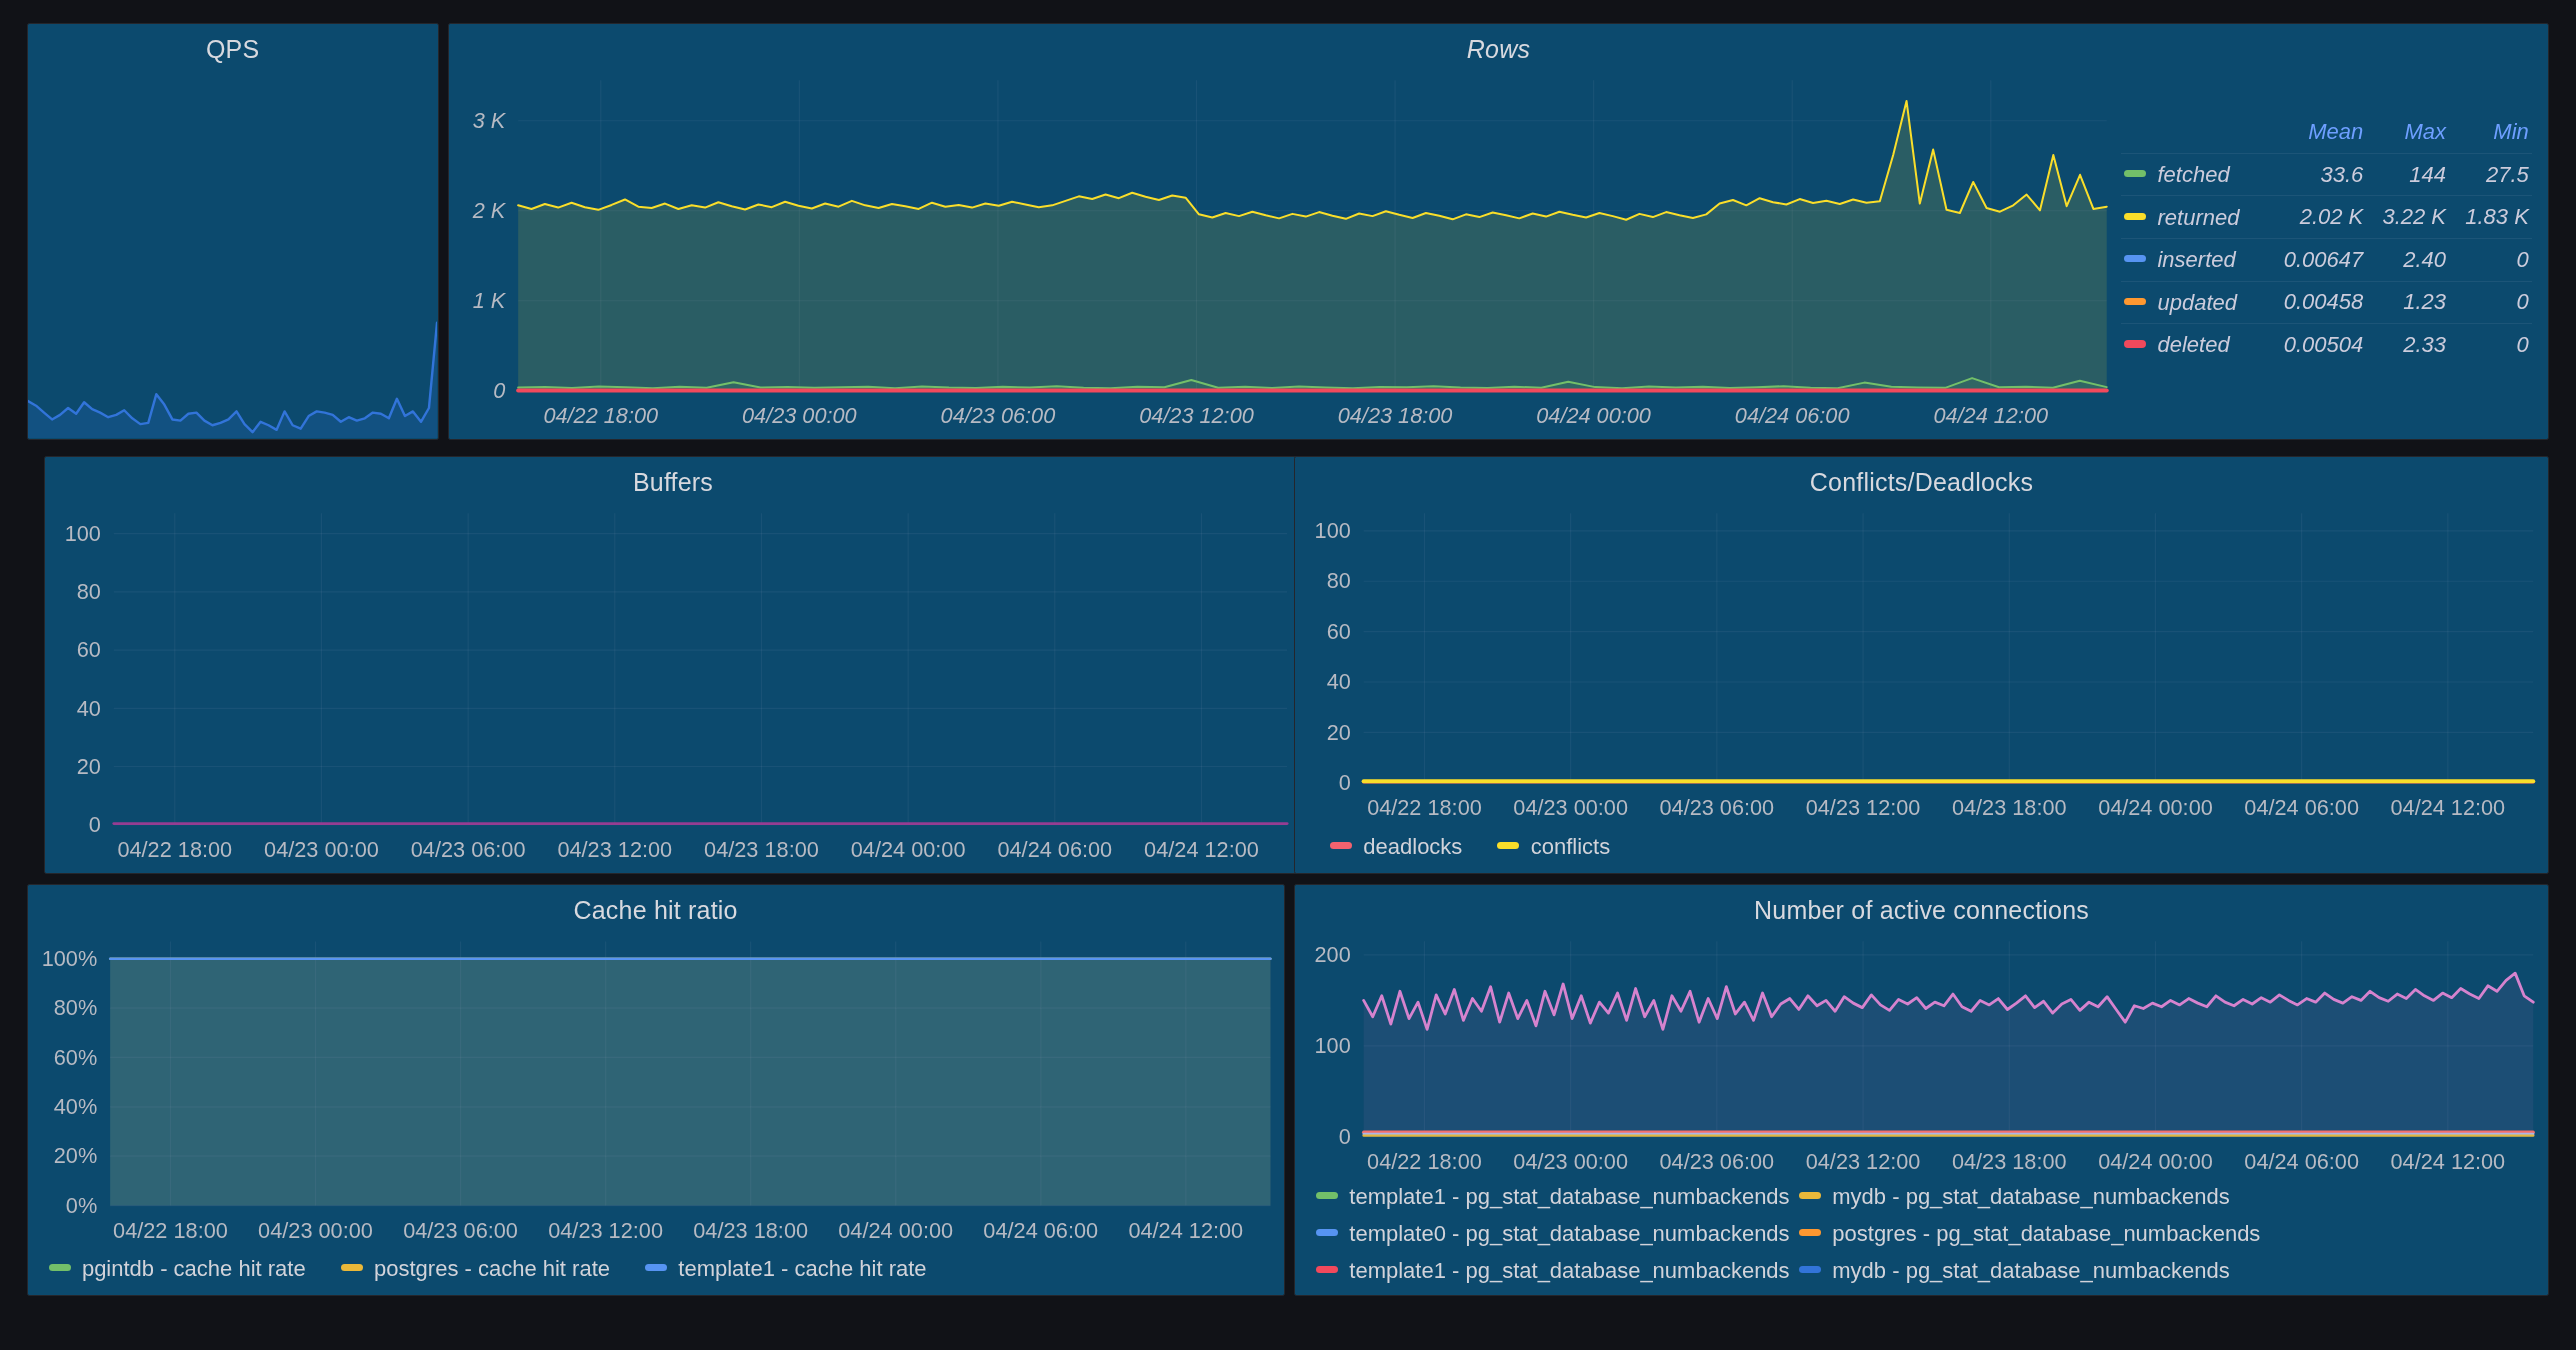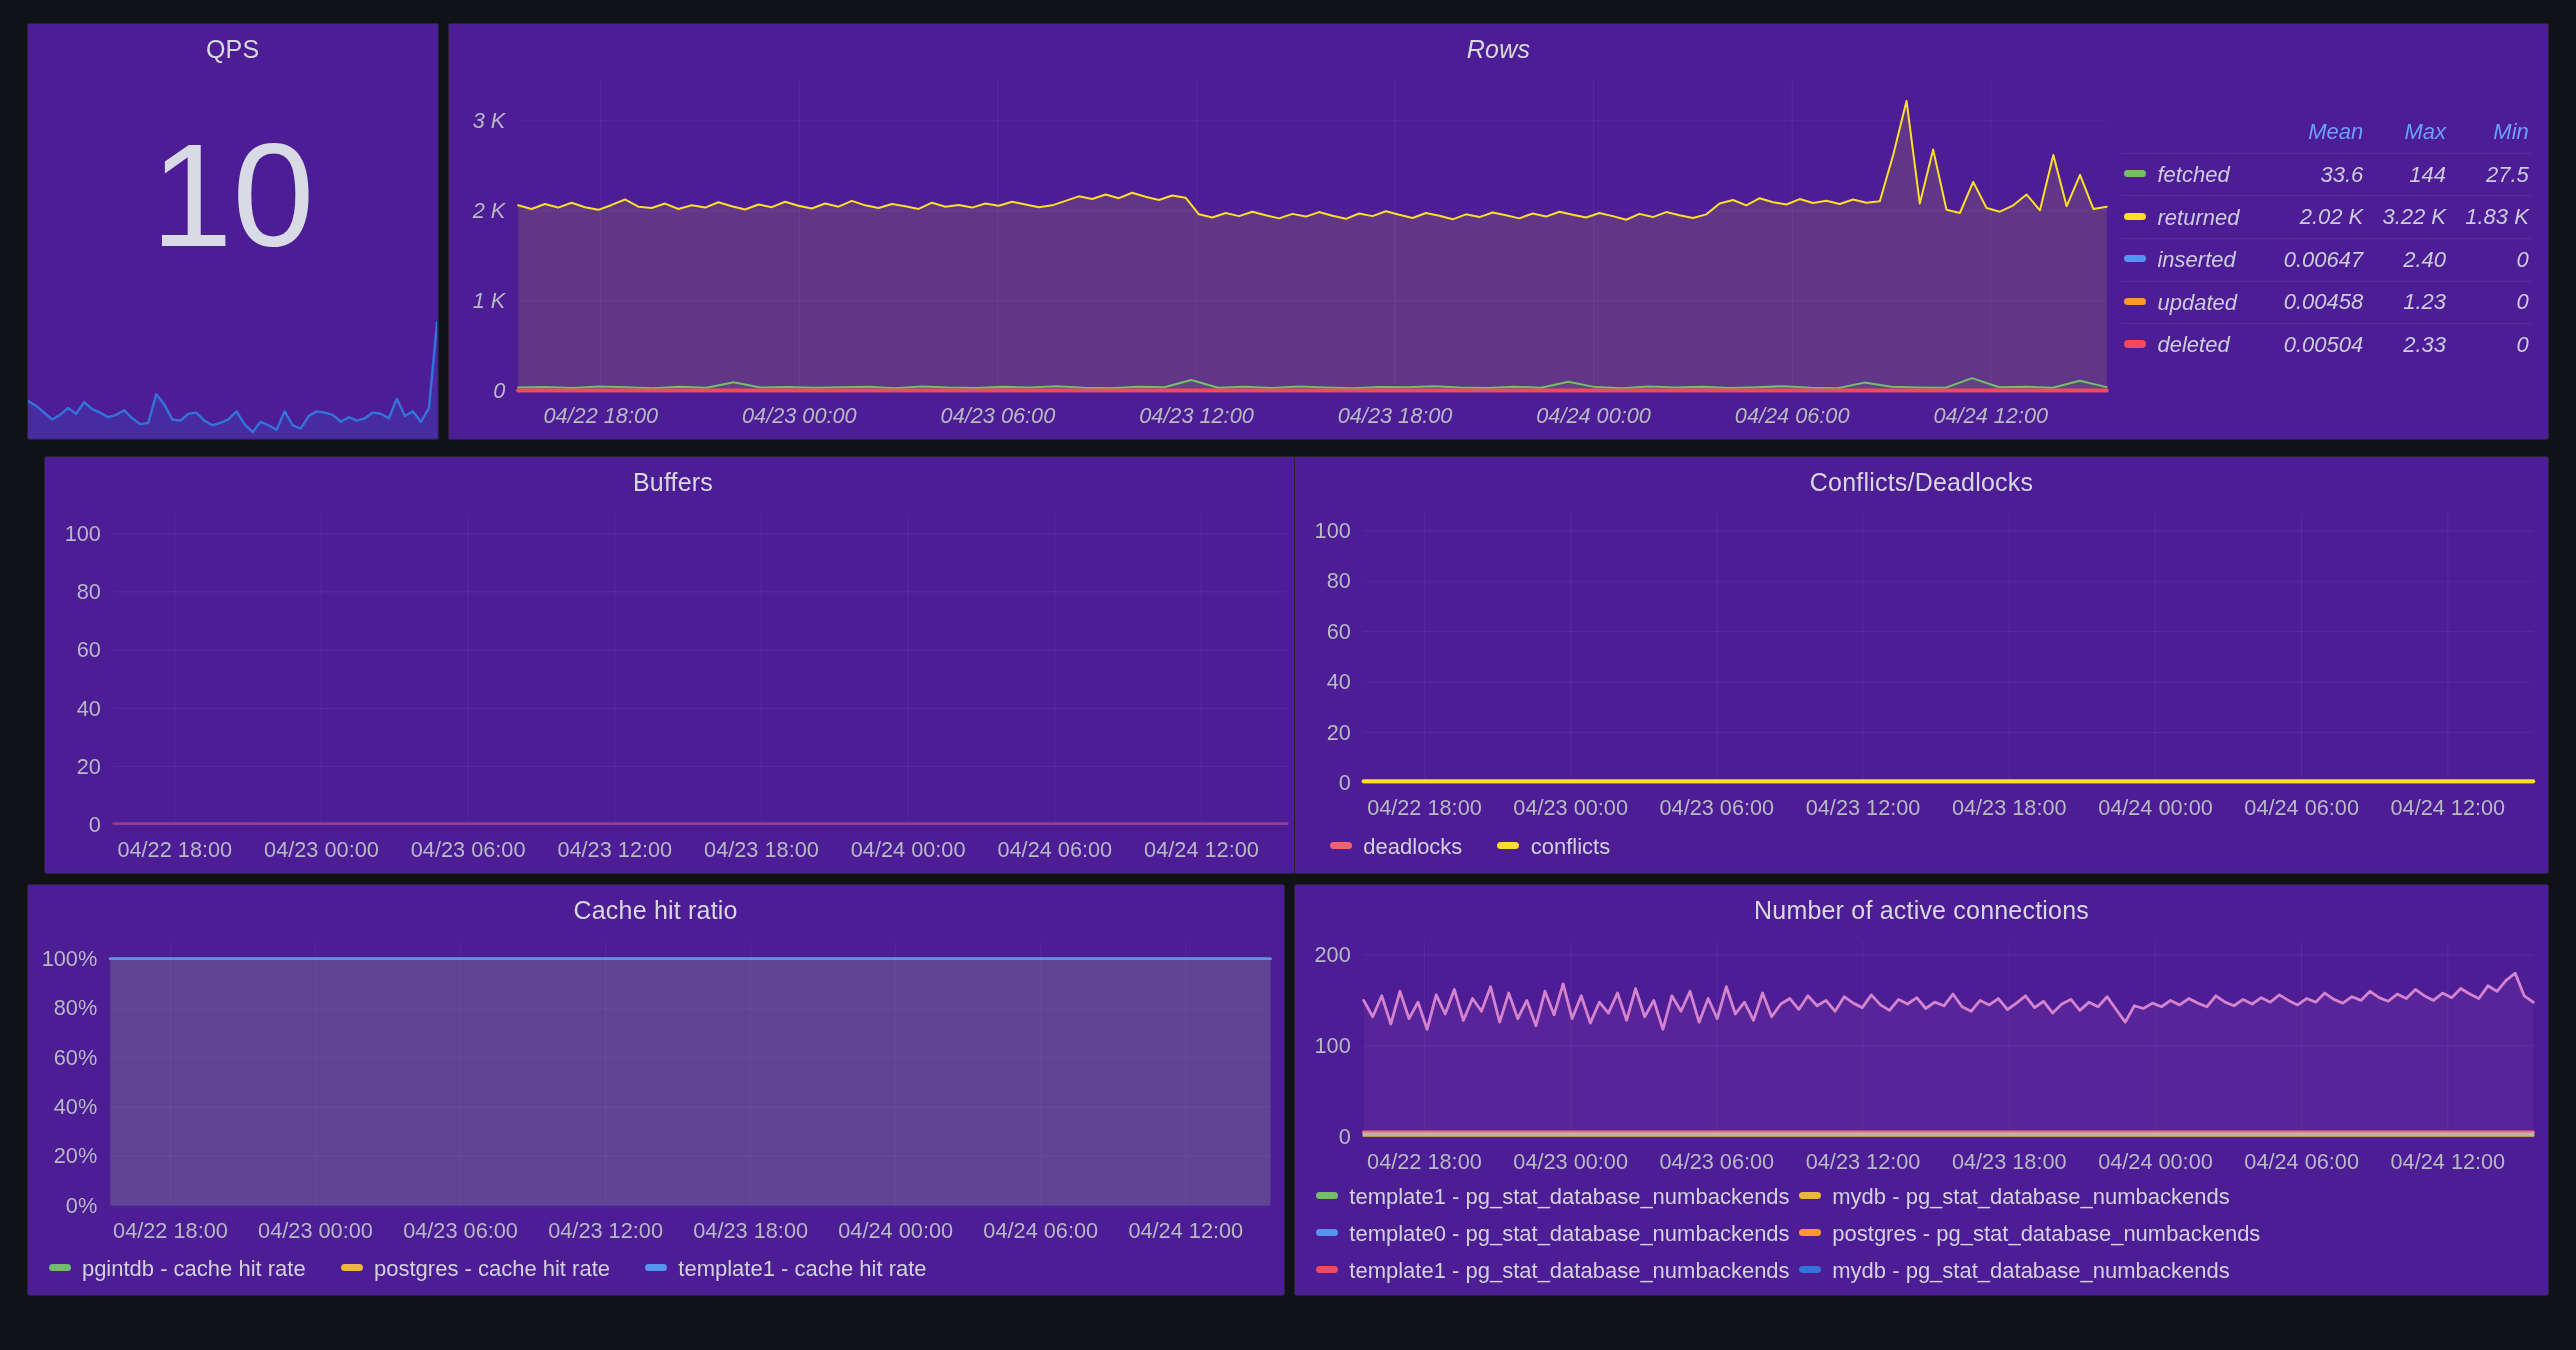--- a/index.html
+++ b/index.html
@@ -1,18 +1,18 @@
 <!DOCTYPE html>
 <html style="font-size:13px"><head>
 <meta charset="utf-8">
 <style>
   html,body{margin:0;padding:0;background:#111217;}
   body{font-family:"Liberation Sans", sans-serif; color:#ccccdc;}
   .dash{position:relative;width:2576px;height:1351px;overflow:hidden;background:#111217;}
-  .panel{position:absolute;background:#4c1d95;border:0.8px solid #24262c;border-radius:2.4px;
+  .panel{position:absolute;background:#0c4a6e;border:0.8px solid #24262c;border-radius:2.4px;
          display:flex;flex-direction:column;box-sizing:border-box;}
   .panel-title{margin:0;padding:11.3px 6.4px 4.8px;text-align:center;font-size:25px;font-weight:500;
                color:#d8d9df;letter-spacing:0.2px;flex:0 0 auto;cursor:pointer;}
   .panel-body{flex:1 1 auto;display:flex;min-height:0;}
   .chart{position:relative;flex:1 1 auto;min-width:0;min-height:0;}
   .chart svg{display:block;}
   .tick{font-size:27px;fill:#b7bac3;font-family:"Liberation Sans",sans-serif;}
 
   
   #p-qps{left:26.6px;top:23px;width:412px;height:417px;}
@@ -47,21 +47,20 @@
   .legend-item{font-size:22px;color:#d2d3da;white-space:nowrap;cursor:pointer;}
 </style>
 </head>
 <body>
 
 <div class="dash">
 
   <section class="panel" id="p-qps">
     <h2 class="panel-title">QPS</h2>
     <div class="panel-body">
-      <div class="stat-value">10</div>
       <div class="chart spark">
           <svg width="409" height="121" viewBox="0 0 508 150">
             <path d="M0.0,104.3L10.0,110.0L19.9,118.6L29.9,127.1L39.8,121.4L49.8,112.9L59.8,120.0L69.7,105.7L79.7,114.3L89.6,118.6L99.6,124.3L109.6,121.4L119.5,115.7L129.5,125.7L139.5,132.9L149.4,131.4L159.4,95.7L169.3,108.6L179.3,127.1L189.3,128.6L199.2,120.0L209.2,118.6L219.1,128.6L229.1,134.3L239.1,131.4L249.0,127.1L259.0,117.1L268.9,132.9L278.9,142.9L288.9,130.0L298.8,134.3L308.8,140.0L318.7,117.1L328.7,134.3L338.7,138.6L348.6,122.9L358.6,117.1L368.5,118.6L378.5,121.4L388.5,130.0L398.4,124.3L408.4,128.6L418.4,125.7L428.3,118.6L438.3,120.0L448.2,125.7L458.2,101.4L468.2,122.9L478.1,117.1L488.1,130.0L498.0,112.9L508.0,7.1L508.0,150.0L0.0,150.0Z" fill="rgba(50,116,217,0.18)" stroke="none"></path>
             <path d="M0.0,104.3L10.0,110.0L19.9,118.6L29.9,127.1L39.8,121.4L49.8,112.9L59.8,120.0L69.7,105.7L79.7,114.3L89.6,118.6L99.6,124.3L109.6,121.4L119.5,115.7L129.5,125.7L139.5,132.9L149.4,131.4L159.4,95.7L169.3,108.6L179.3,127.1L189.3,128.6L199.2,120.0L209.2,118.6L219.1,128.6L229.1,134.3L239.1,131.4L249.0,127.1L259.0,117.1L268.9,132.9L278.9,142.9L288.9,130.0L298.8,134.3L308.8,140.0L318.7,117.1L328.7,134.3L338.7,138.6L348.6,122.9L358.6,117.1L368.5,118.6L378.5,121.4L388.5,130.0L398.4,124.3L408.4,128.6L418.4,125.7L428.3,118.6L438.3,120.0L448.2,125.7L458.2,101.4L468.2,122.9L478.1,117.1L488.1,130.0L498.0,112.9L508.0,7.1" fill="none" stroke="#3274d9" stroke-width="3" stroke-linejoin="round" stroke-linecap="round"></path>
           </svg>
         </div>
     </div>
   </section>
 
   <section class="panel" id="p-rows">

